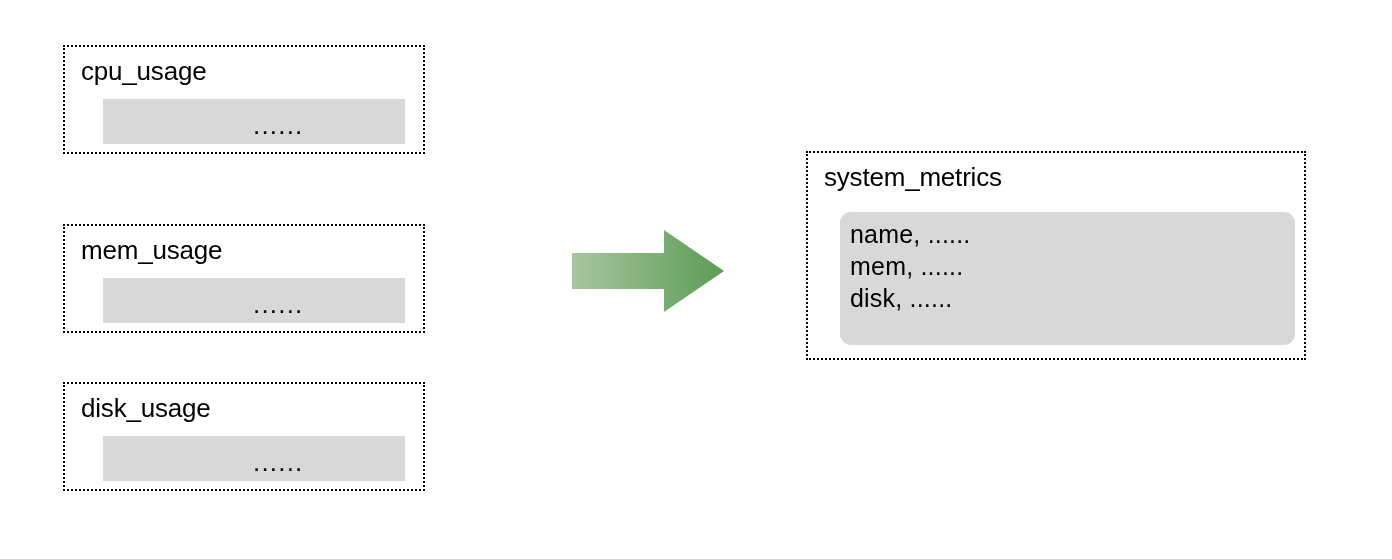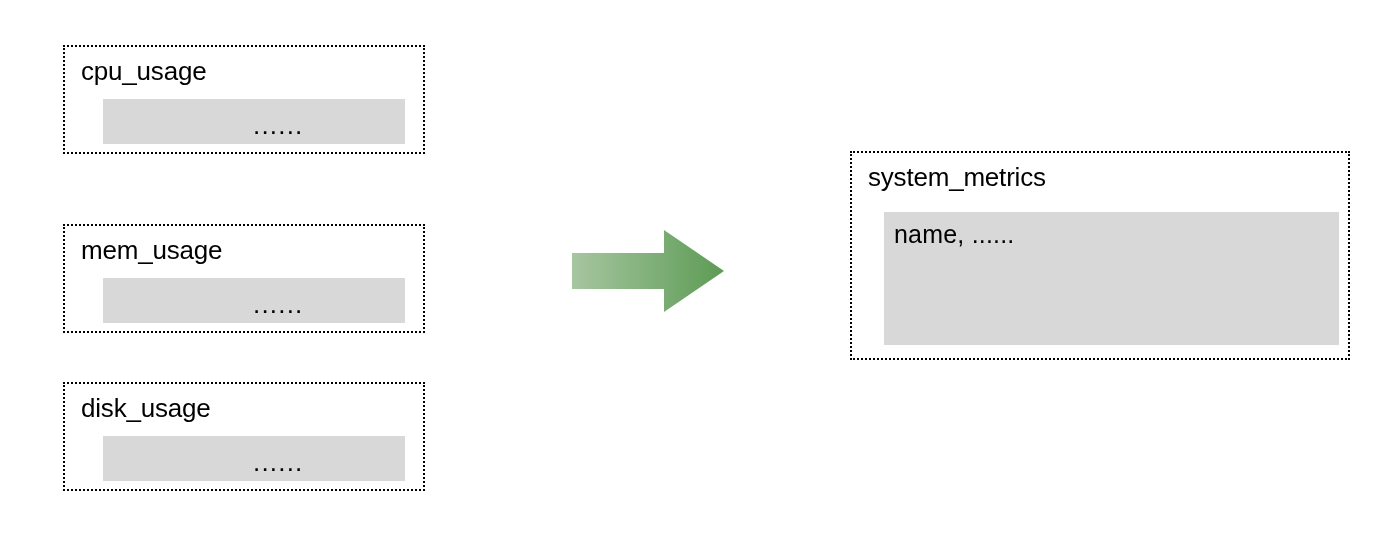--- a/index.html
+++ b/index.html
@@ -90,26 +90,27 @@
     height: 45px;
   }
   #box-cpu  .ellipsis-line,
   #box-mem  .ellipsis-line,
   #box-disk .ellipsis-line {
     left: 150px;
     top: 13px;
   }
 
   
-  #box-system { left: 850px; top: 151px; width: 500px; height: 209px; }
+  #box-system { left: 806px; top: 151px; width: 500px; height: 209px; }
   #box-system .entity-body {
     left: 32px;
     top: 59px;
     width: 455px;
     height: 133px;
+    border-radius: 11px;
   }
 
   
   #arrow {
     position: absolute;
     left: 572px;
     top: 230px;
     width: 152px;
     height: 82px;
   }
@@ -151,17 +152,19 @@
       </defs>
       <polygon points="0,23 92,23 92,0 152,41 92,82 92,59 0,59" fill="url(#arrowGrad)"></polygon>
     </svg>
   </div>
 
   <div class="entity-box" id="box-system">
     <div class="entity-title">system_metrics</div>
     <div class="entity-body">
       <div class="field-list">
         <span class="field-row">name, ......</span>
+        <span class="field-row">mem, ......</span>
+        <span class="field-row">disk, ......</span>
       </div>
     </div>
   </div>
 
 </div>
 
 </body></html>

